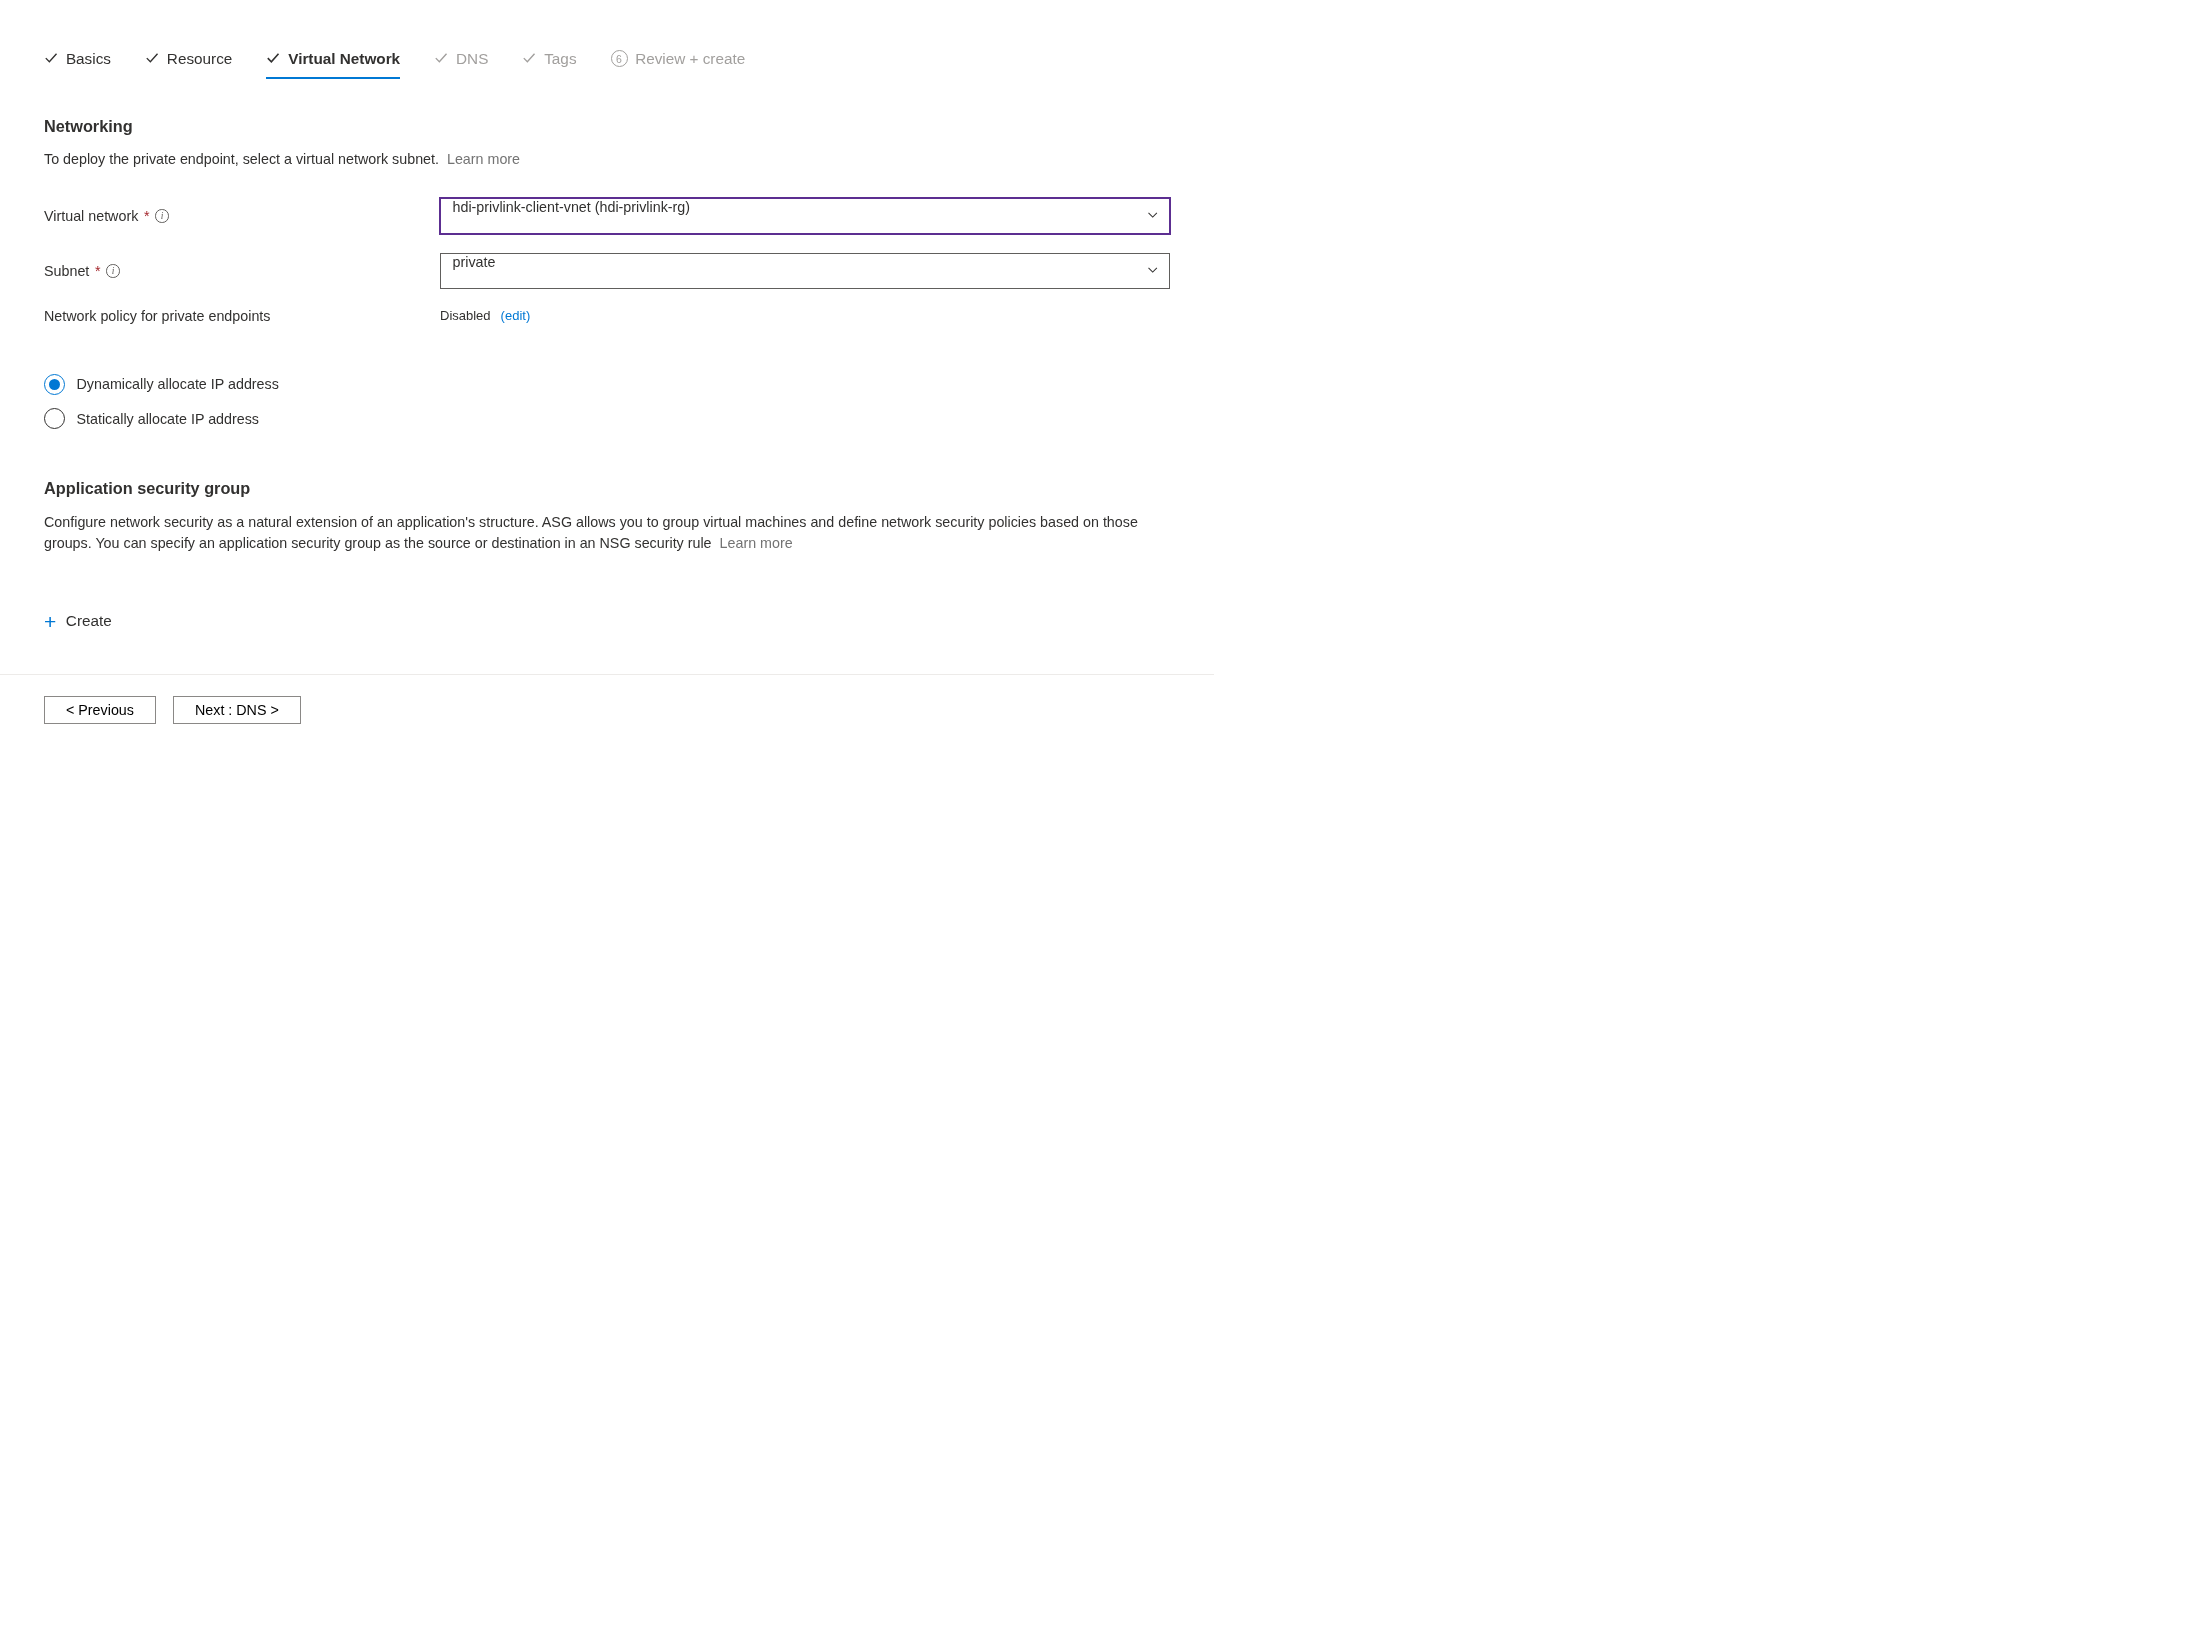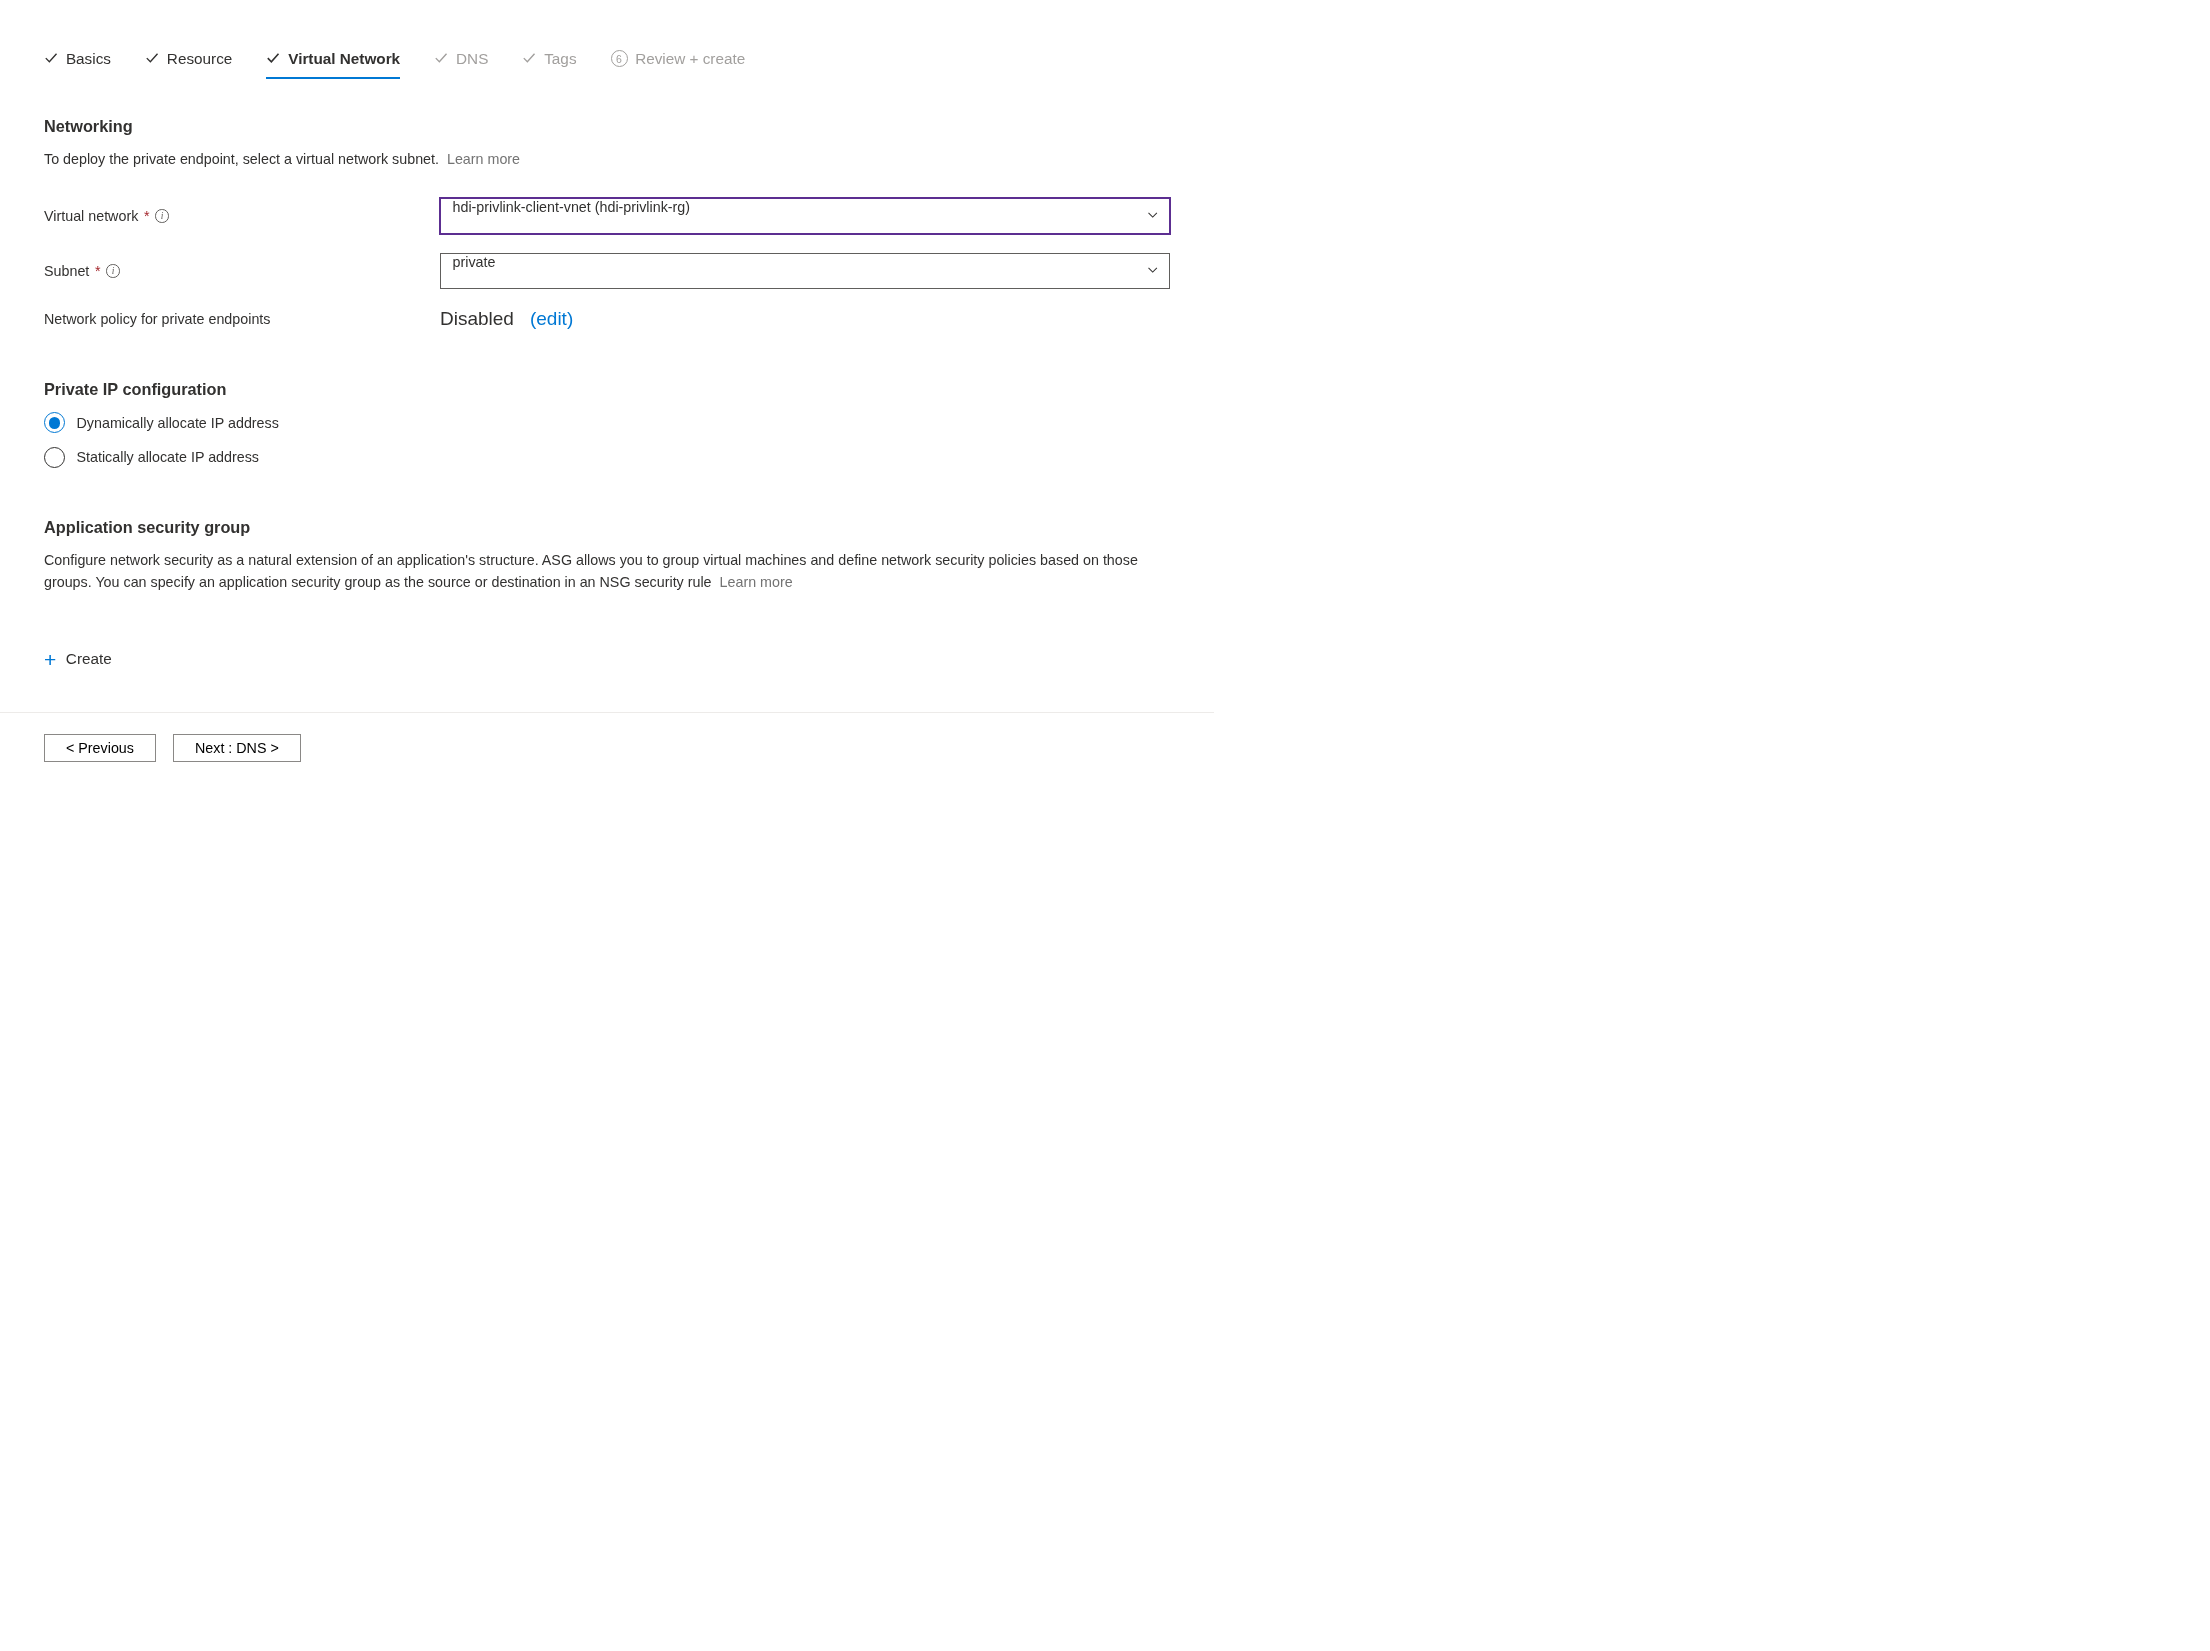--- a/index.html
+++ b/index.html
@@ -125,24 +125,24 @@
     outline: 1px solid #5c2e91;
   }
   .select-chevron {
     position: absolute;
     right: 9.6px;
     top: 50%;
     transform: translateY(-50%);
     pointer-events: none;
   }
   .static-value {
-    font-size: 19px;
-    display: flex;
-    align-items: center;
-    gap: 16px;
+    font-size: 13px;
+    display: flex;
+    align-items: center;
+    gap: 10px;
   }
   .edit-link {
     color: #0078d4;
     cursor: pointer;
   }
   
   .radio-group {
     margin-top: 9.6px;
   }
   .radio-item {
@@ -307,21 +307,20 @@
 
   <div class="form-row">
     <div class="form-label">Network policy for private endpoints</div>
     <div class="form-control static-value">
       <span>Disabled</span>
       <span class="edit-link">(edit)</span>
     </div>
   </div>
 
   <div class="section-gap">
-    <h2 class="section-title">Private IP configuration</h2>
     <div class="radio-group">
       <div class="radio-item">
         <span class="radio selected"></span>
         <span class="radio-label">Dynamically allocate IP address</span>
       </div>
       <div class="radio-item">
         <span class="radio"></span>
         <span class="radio-label">Statically allocate IP address</span>
       </div>
     </div>

